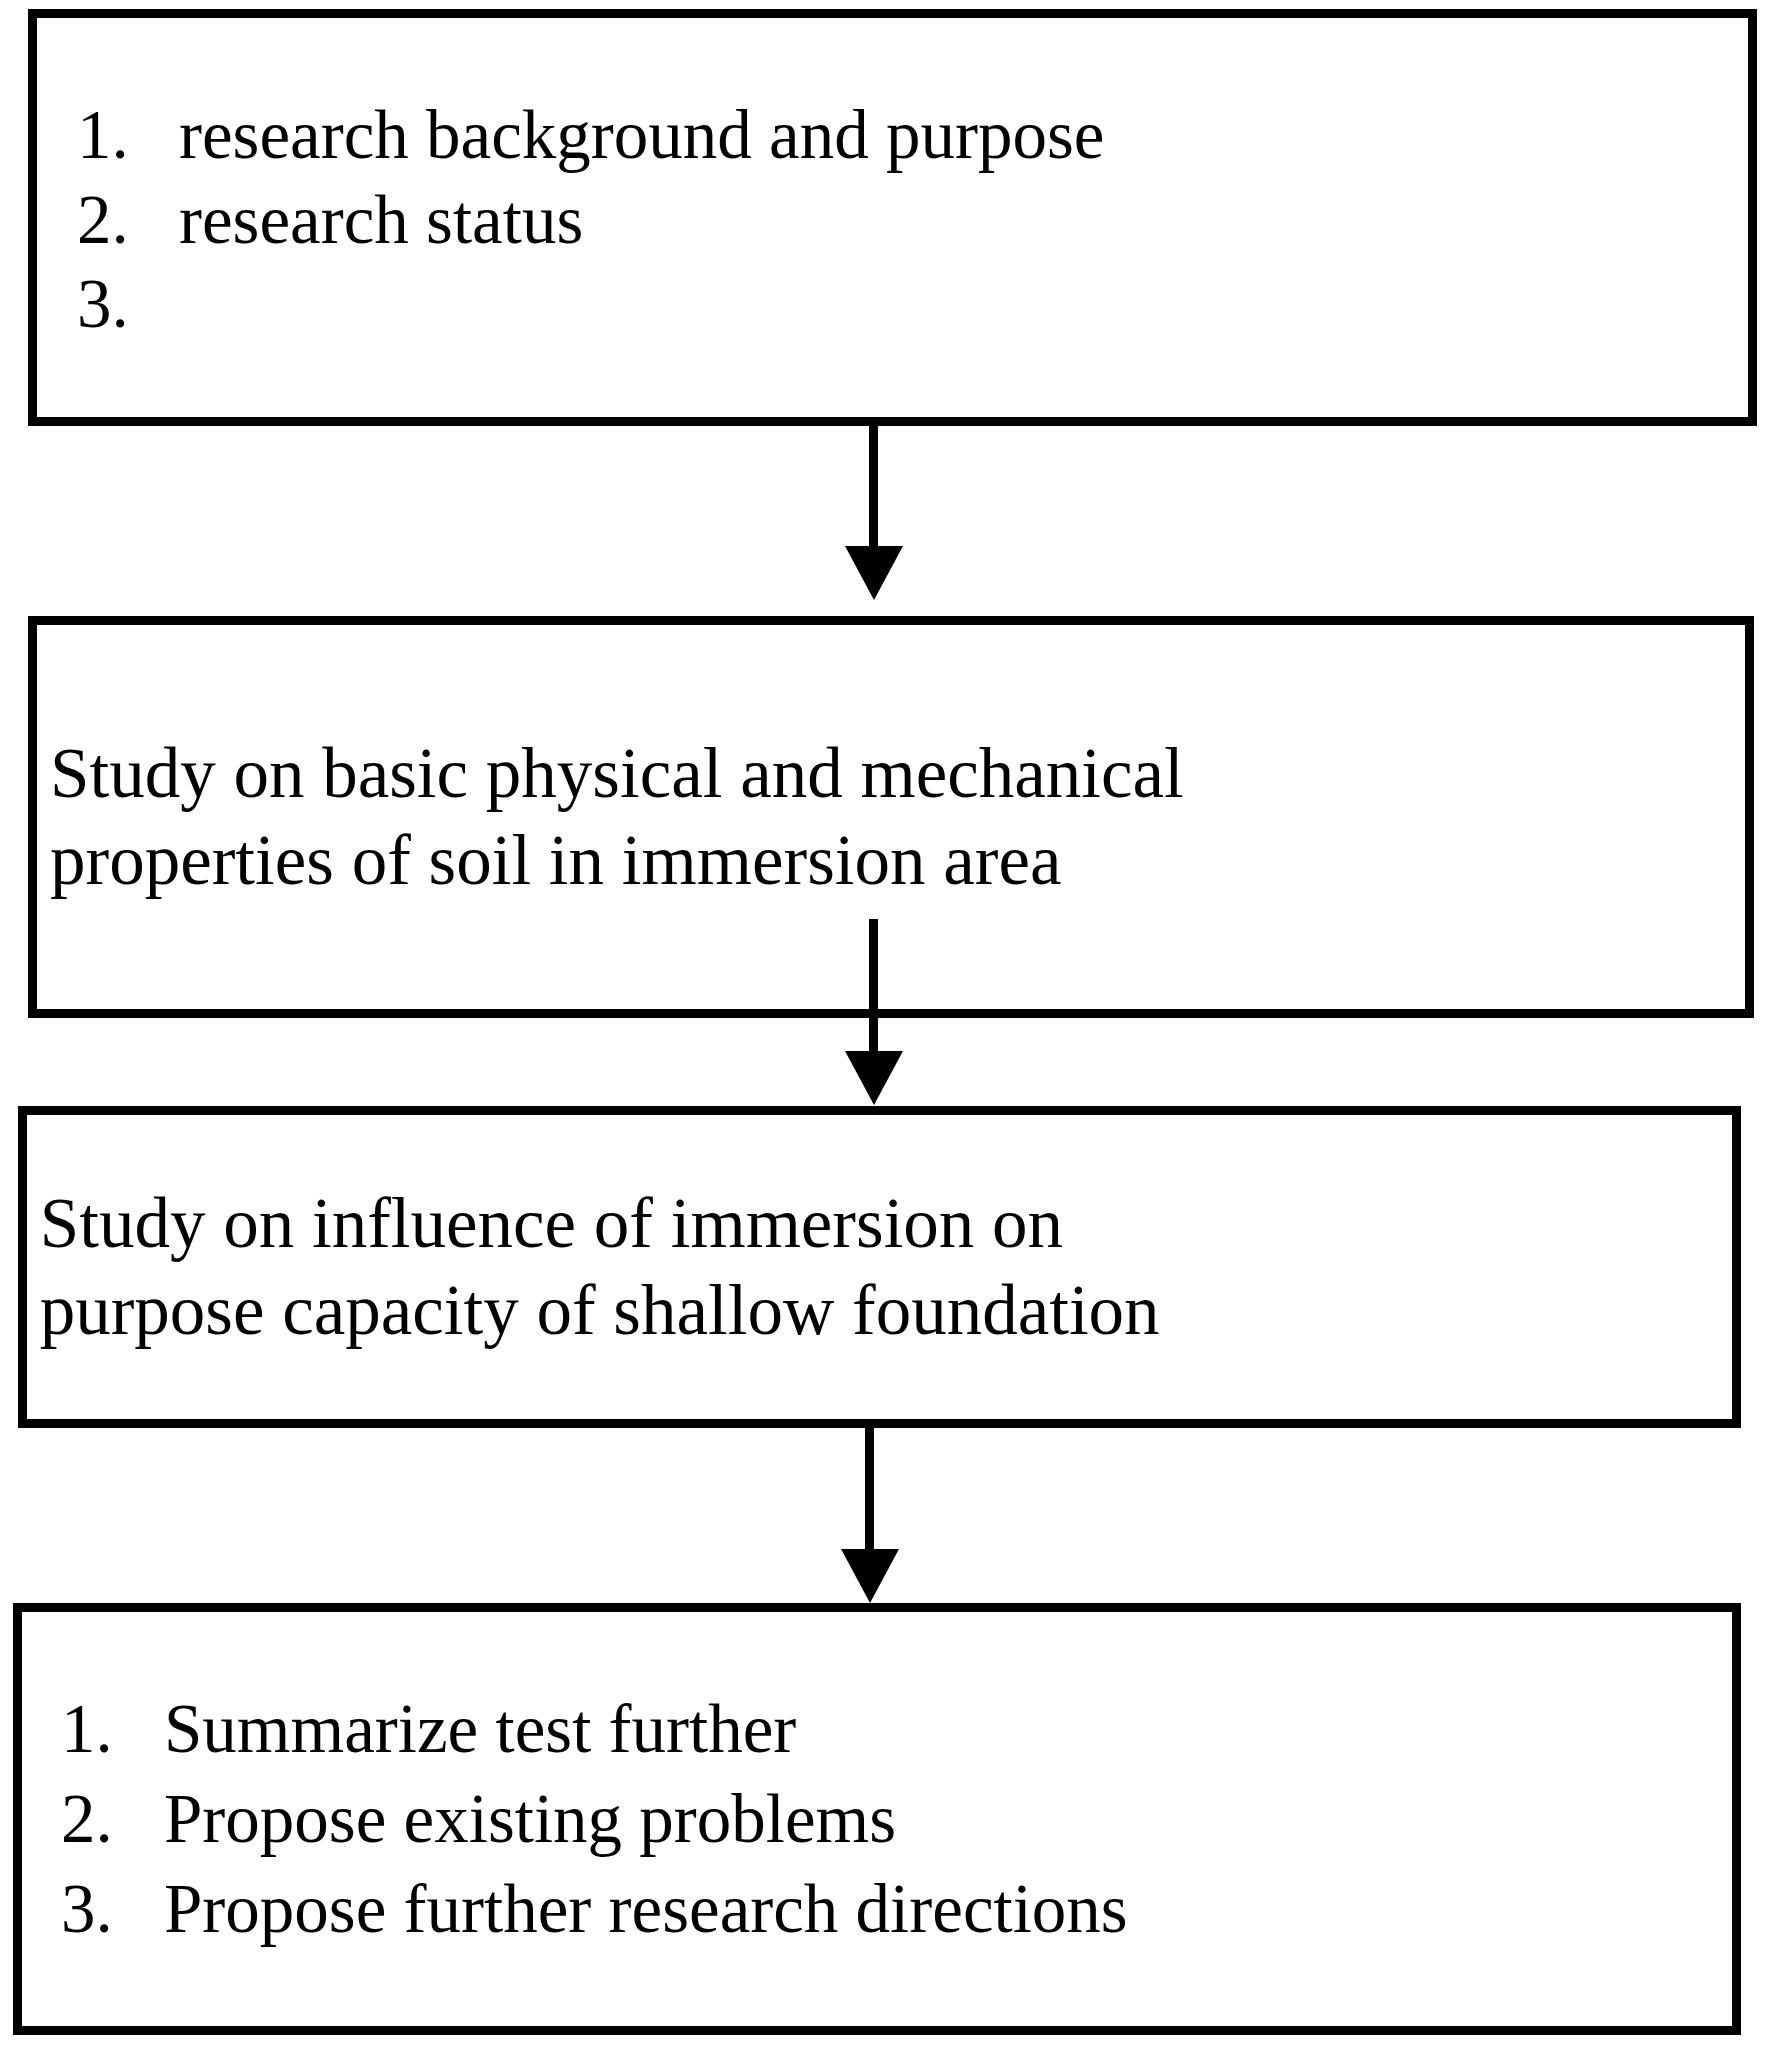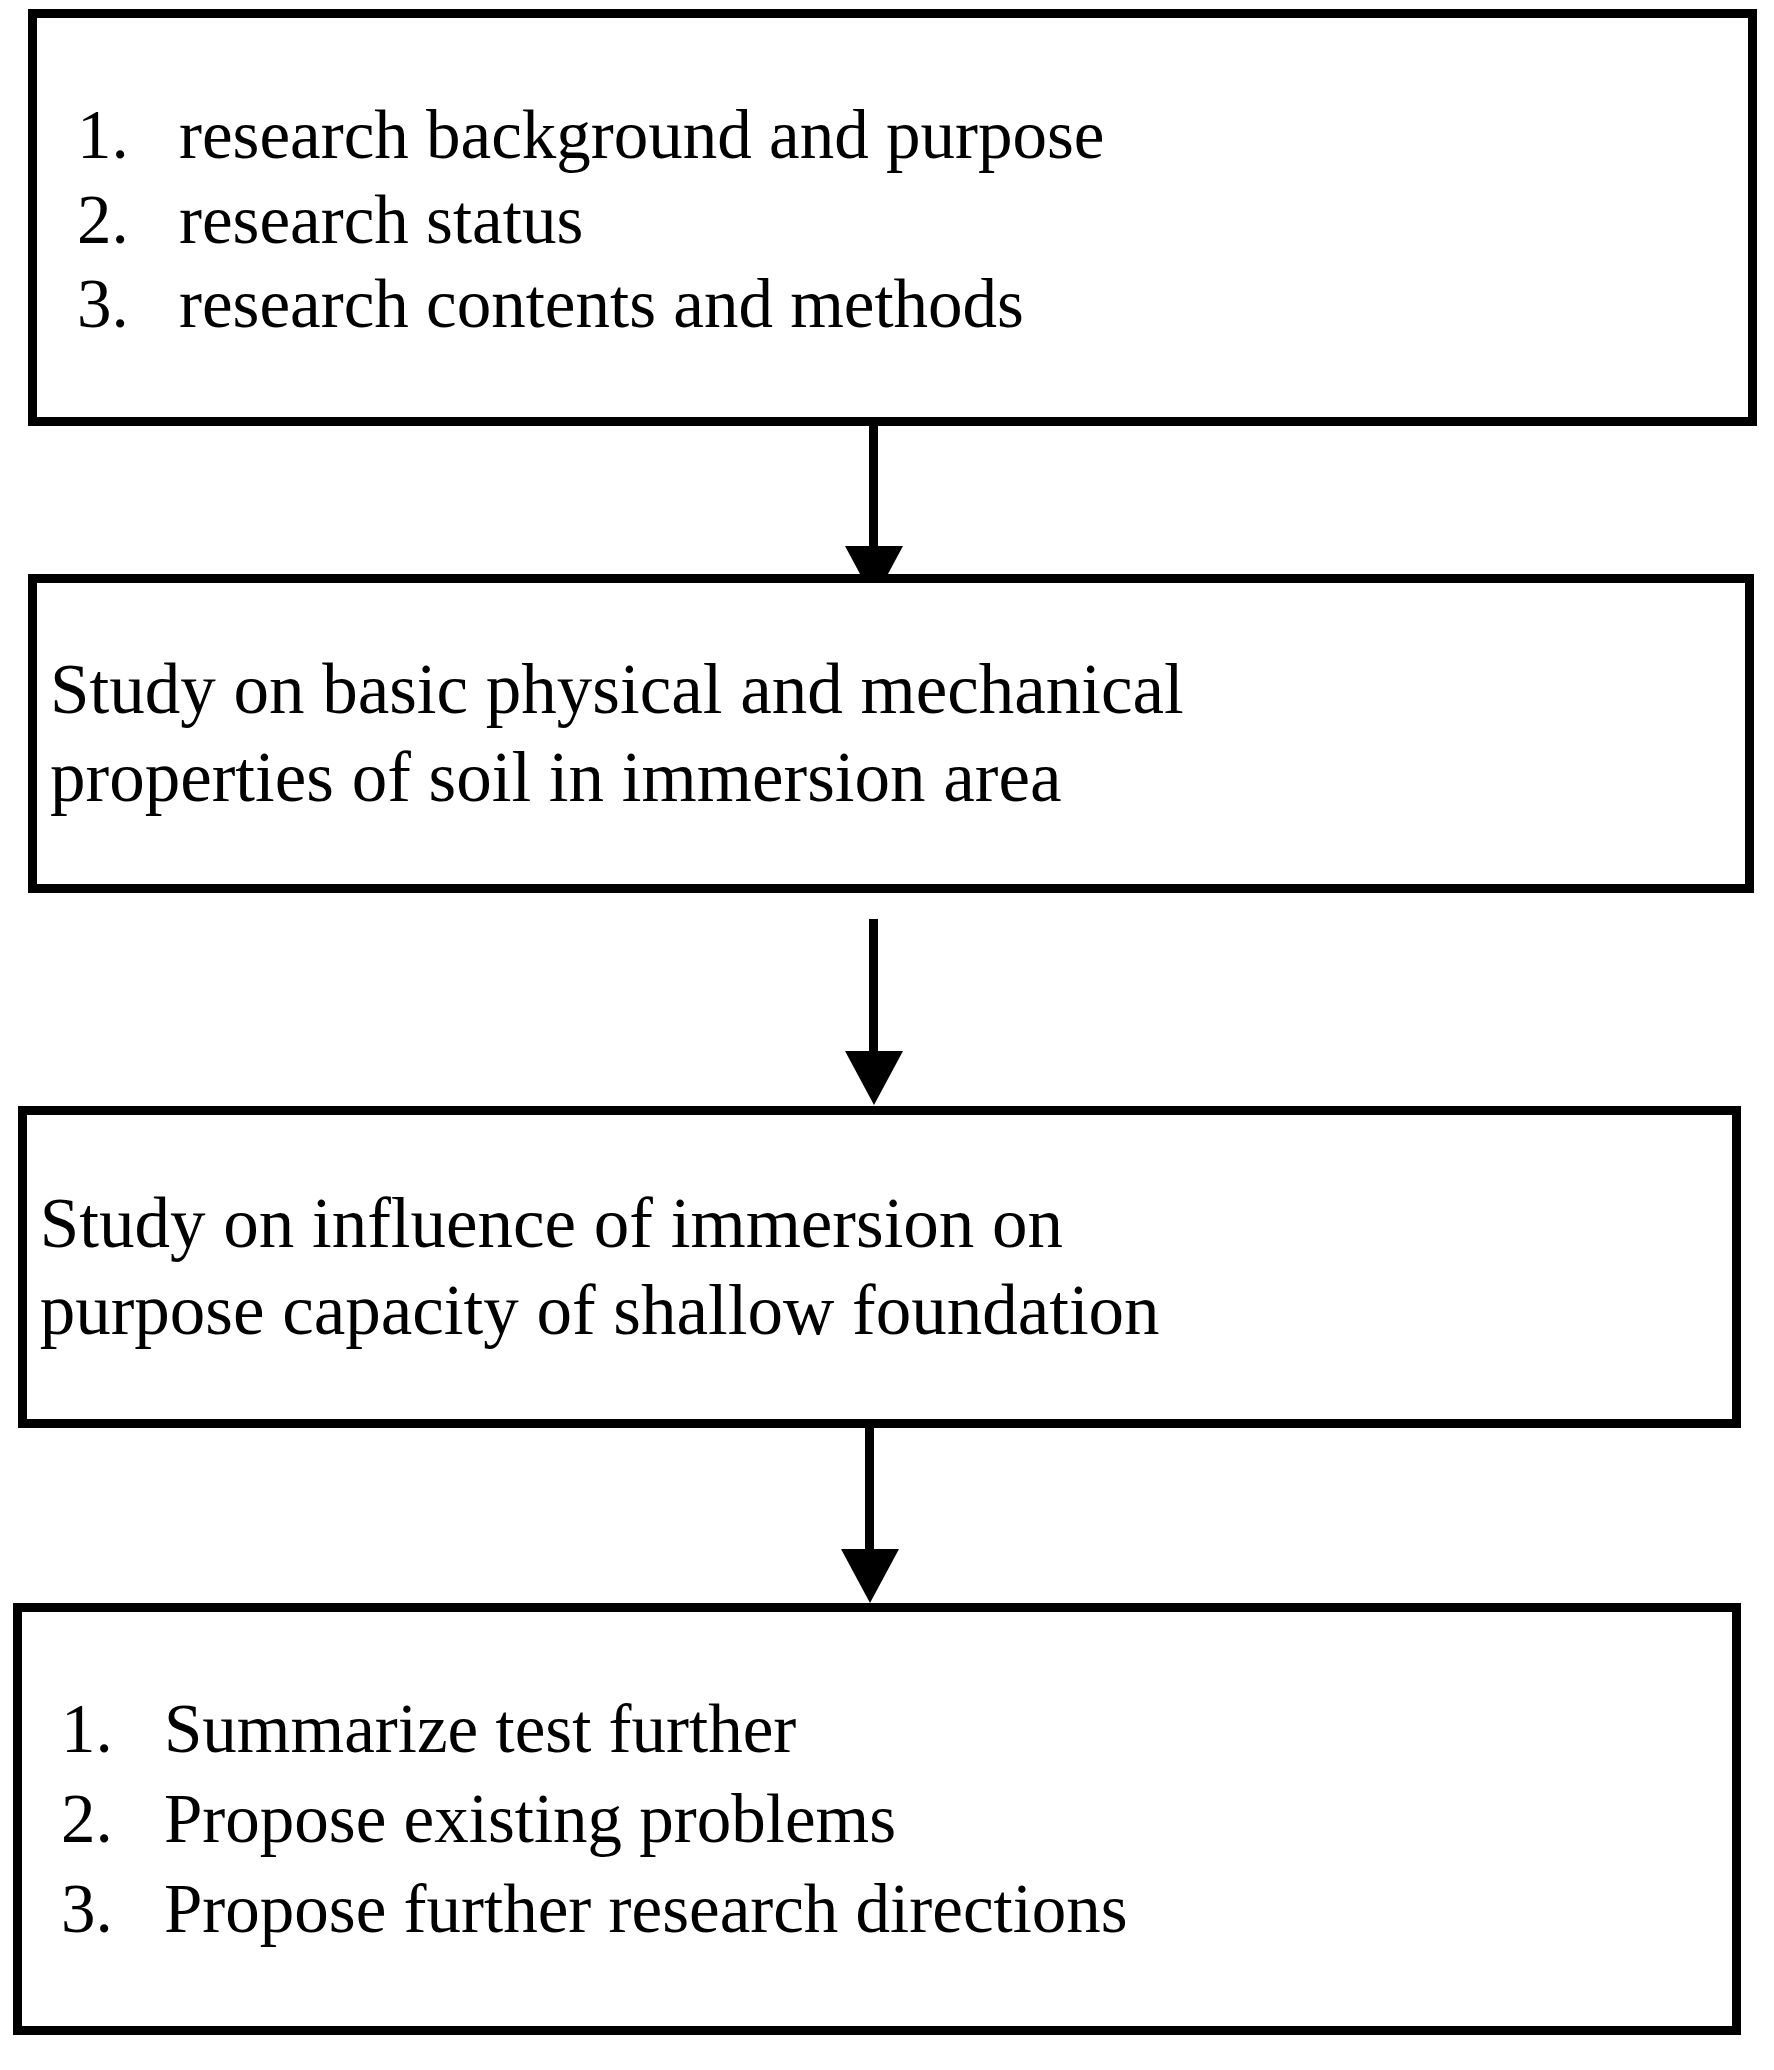--- a/index.html
+++ b/index.html
@@ -30,23 +30,23 @@
   #box-1 {
     left: 28px;
     top: 9.3px;
     width: 1729px;
     height: 417px;
     padding: 0 0 0 0;
   }
   
   #box-2 {
     left: 28px;
-    top: 574px;
+    top: 616px;
     width: 1726px;
-    height: 319px;
+    height: 402px;
   }
   
   #box-3 {
     left: 17.7px;
     top: 1106px;
     width: 1723px;
     height: 322px;
   }
   
   #box-4 {
@@ -130,21 +130,20 @@
       <li class="num-item">
         <span class="marker">1.</span>
         <span class="item-text">research background and purpose</span>
       </li>
       <li class="num-item">
         <span class="marker">2.</span>
         <span class="item-text">research status</span>
       </li>
       <li class="num-item">
         <span class="marker">3.</span>
-        <span class="item-text">research contents and methods</span>
       </li>
     </ul>
   </div>
 
   <div class="arrow" id="arrow-1-2" style="left:869px; top:426px; width:9.3px; height:174px;">
     <div class="stem" style="height:120px;"></div>
     <div class="head" style="left:-24px; top:120px;"></div>
   </div>
 
   <div class="flow-box" id="box-2">

